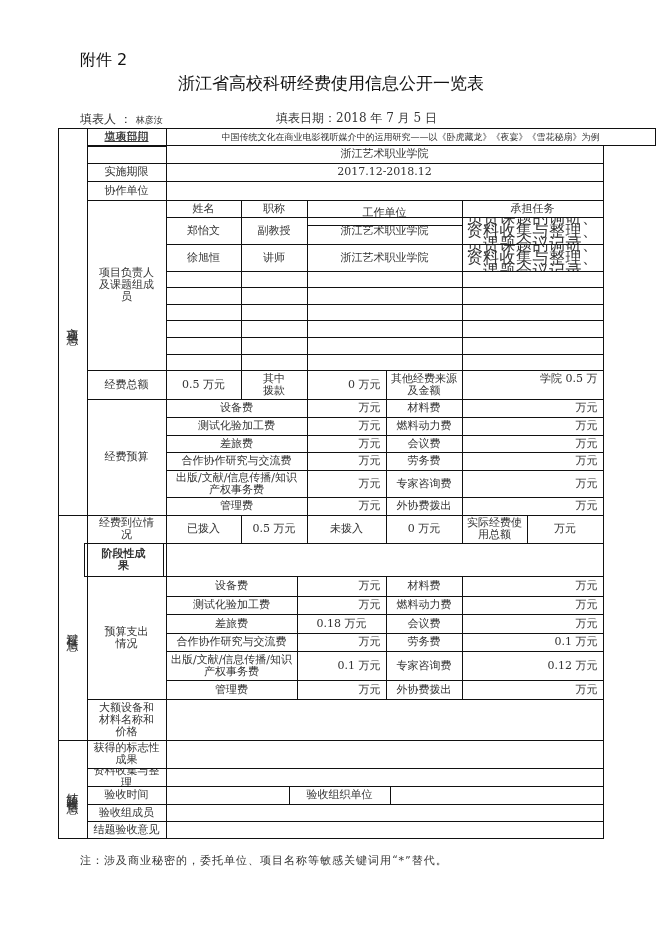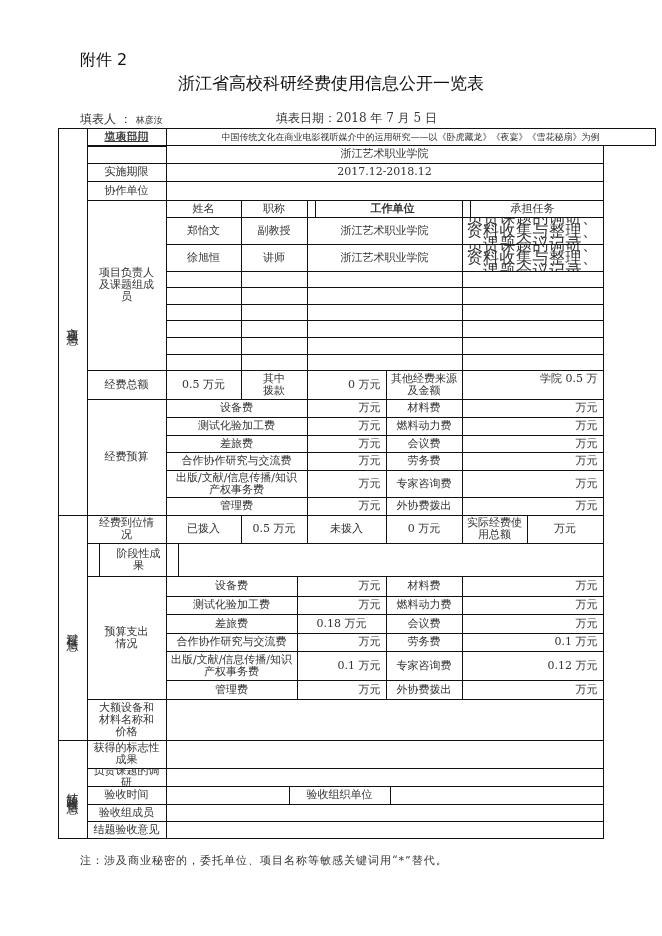--- a/index.html
+++ b/index.html
@@ -42,21 +42,21 @@
   <div class="c" style="left:87px;top:128px;width:80px;height:19px;text-decoration:underline;">立项部门</div>
   <div class="c" style="left:166px;top:145px;width:438px;height:19px;">浙江艺术职业学院</div>
   <div class="c" style="left:87px;top:163px;width:80px;height:19px;">实施期限</div>
   <div class="c" style="left:166px;top:163px;width:438px;height:19px;">2017.12-2018.12</div>
   <div class="c" style="left:87px;top:181px;width:80px;height:20px;">协作单位</div>
   <div class="c" style="left:166px;top:181px;width:438px;height:20px;"></div>
 
   <div class="c" style="left:87px;top:200px;width:80px;height:171px;padding:0 8px;">项目负责人及课题组成员</div>
   <div class="c" style="left:166px;top:200px;width:76px;height:18px;">姓名</div>
   <div class="c" style="left:241px;top:200px;width:67px;height:18px;">职称</div>
-  <div class="c" style="left:315px;top:200px;width:156px;height:18px;font-weight:bold;">工作单位</div>
+  <div class="c" style="left:307px;top:200px;width:156px;height:26px;">工作单位</div>
   <div class="c" style="left:462px;top:200px;width:142px;height:18px;">承担任务</div>
 
   <div class="c" style="left:166px;top:217px;width:76px;height:28px;">郑怡文</div>
   <div class="c" style="left:241px;top:217px;width:67px;height:28px;">副教授</div>
   <div class="c" style="left:307px;top:217px;width:156px;height:28px;">浙江艺术职业学院</div>
   <div class="c task" style="left:462px;top:217px;width:142px;height:28px;">负责课题的调研、资料收集与整理、课题会议记录</div>
 
   <div class="c" style="left:166px;top:244px;width:76px;height:28px;">徐旭恒</div>
   <div class="c" style="left:241px;top:244px;width:67px;height:28px;">讲师</div>
   <div class="c" style="left:307px;top:244px;width:156px;height:28px;">浙江艺术职业学院</div>
@@ -132,21 +132,21 @@
   <div class="c r" style="left:462px;top:497px;width:142px;height:19px;">万元</div>
 
   <div class="c" style="left:87px;top:515px;width:80px;height:29px;padding:0 10px;">经费到位情况</div>
   <div class="c" style="left:166px;top:515px;width:76px;height:29px;">已拨入</div>
   <div class="c" style="left:241px;top:515px;width:67px;height:29px;">0.5 万元</div>
   <div class="c" style="left:307px;top:515px;width:80px;height:29px;">未拨入</div>
   <div class="c" style="left:386px;top:515px;width:77px;height:29px;">0 万元</div>
   <div class="c" style="left:462px;top:515px;width:66px;height:29px;padding:0 4px;">实际经费使用总额</div>
   <div class="c" style="left:527px;top:515px;width:77px;height:29px;">万元</div>
 
-  <div class="c" style="left:99px;top:543px;width:80px;height:34px;padding:0 12px;">阶段性成果</div>
+  <div class="c" style="left:84px;top:543px;width:80px;height:34px;padding:0 12px;font-weight:bold;">阶段性成果</div>
   <div class="c" style="left:166px;top:543px;width:438px;height:34px;"></div>
 
   <div class="c" style="left:87px;top:576px;width:80px;height:124px;padding:0 12px;">预算支出情况</div>
 
   <div class="c" style="left:166px;top:576px;width:132px;height:21px;">设备费</div>
   <div class="c r" style="left:297px;top:576px;width:90px;height:21px;">万元</div>
   <div class="c" style="left:386px;top:576px;width:77px;height:21px;">材料费</div>
   <div class="c r" style="left:462px;top:576px;width:142px;height:21px;">万元</div>
 
   <div class="c" style="left:166px;top:596px;width:132px;height:19px;">测试化验加工费</div>
@@ -173,21 +173,21 @@
   <div class="c r" style="left:297px;top:680px;width:90px;height:20px;">万元</div>
   <div class="c" style="left:386px;top:680px;width:77px;height:20px;">外协费拨出</div>
   <div class="c r" style="left:462px;top:680px;width:142px;height:20px;">万元</div>
 
   <div class="c" style="left:87px;top:699px;width:80px;height:42px;padding:0 10px;">大额设备和材料名称和价格</div>
   <div class="c" style="left:166px;top:699px;width:438px;height:42px;"></div>
 
   <div class="c" style="left:87px;top:740px;width:80px;height:29px;padding:0 6px;">获得的标志性成果</div>
   <div class="c" style="left:166px;top:740px;width:438px;height:29px;"></div>
 
-  <div class="c" style="left:87px;top:768px;width:80px;height:19px;">负责课题的调研</div>
+  <div class="c" style="left:87px;top:768px;width:80px;height:19px;">资料收集与整理</div>
   <div class="c" style="left:166px;top:768px;width:438px;height:19px;"></div>
 
   <div class="c" style="left:87px;top:786px;width:80px;height:19px;">验收时间</div>
   <div class="c" style="left:166px;top:786px;width:124px;height:19px;"></div>
   <div class="c" style="left:289px;top:786px;width:102px;height:19px;">验收组织单位</div>
   <div class="c" style="left:390px;top:786px;width:214px;height:19px;"></div>
 
   <div class="c" style="left:87px;top:804px;width:80px;height:18px;">验收组成员</div>
   <div class="c" style="left:166px;top:804px;width:438px;height:18px;"></div>
 

